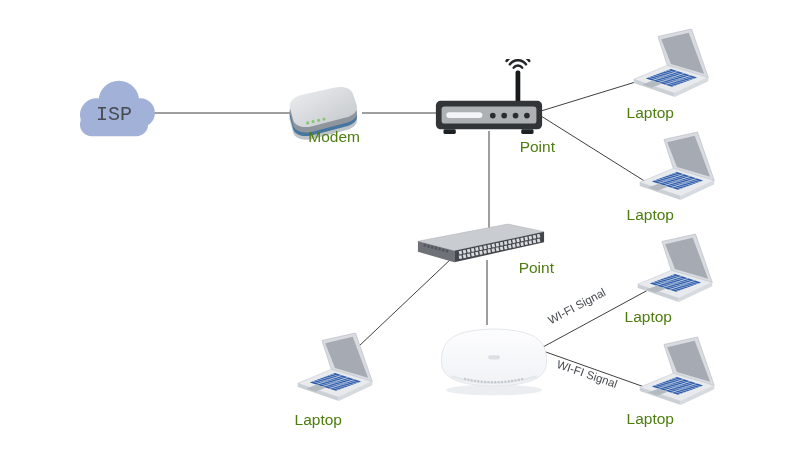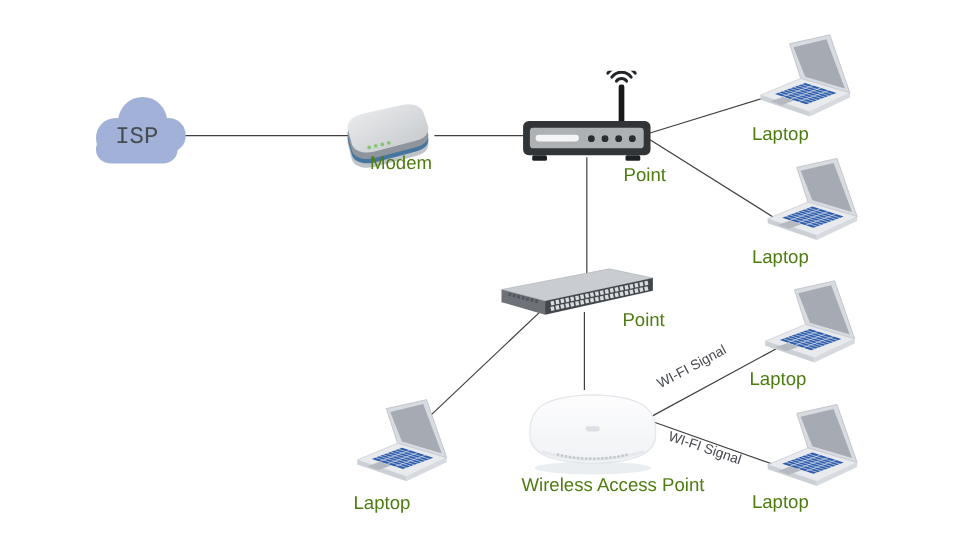--- a/index.html
+++ b/index.html
@@ -150,21 +150,20 @@
 
   <div class="abs" style="left:432px;top:321px;width:124px;height:78px">
     <svg width="124" height="78" viewBox="0 0 128 80">
       <ellipse cx="64" cy="71" rx="50" ry="5.5" fill="#E8EBEE" opacity="0.85"></ellipse>
       <path d="M10,44 C8,18 24,9 64,8 C104,9 120,18 118,44 C117,58 102,66 64,67 C26,66 11,58 10,44 Z" fill="url(#wapGrad)" stroke="#E2E5E9" stroke-width="1"></path>
       <path d="M20,57 Q64,70 108,57" stroke="#E6E9EC" stroke-width="2.5" fill="none"></path>
       <path d="M34,59.5 Q64,66.5 94,59.5" stroke="#C4C9CF" stroke-width="2.4" stroke-dasharray="0.1,3.4" stroke-linecap="round" fill="none"></path>
       <rect x="58" y="35" width="12" height="4.5" rx="2" fill="#DCE0E4"></rect>
     </svg>
   </div>
-  <div class="node-label" style="left:407px;top:396px;width:180px">Wireless Access Point</div>
 
   <div class="abs" style="left:630px;top:28px;width:82px;height:71px">
     <svg width="82" height="71" viewBox="0 0 88 76">
         <use href="#laptop-sym"></use>
       </svg>
   </div>
   <div class="node-label" style="left:612px;top:104px;width:62px">Laptop</div>
 
   <div class="abs" style="left:636px;top:131px;width:82px;height:71px">
     <svg width="82" height="71" viewBox="0 0 88 76">

